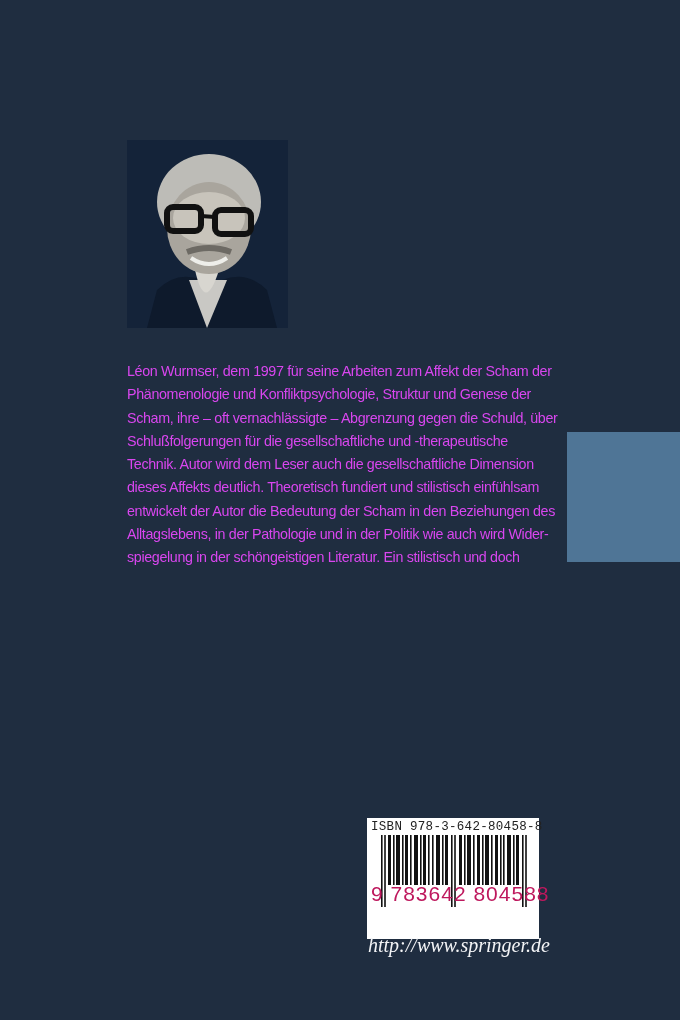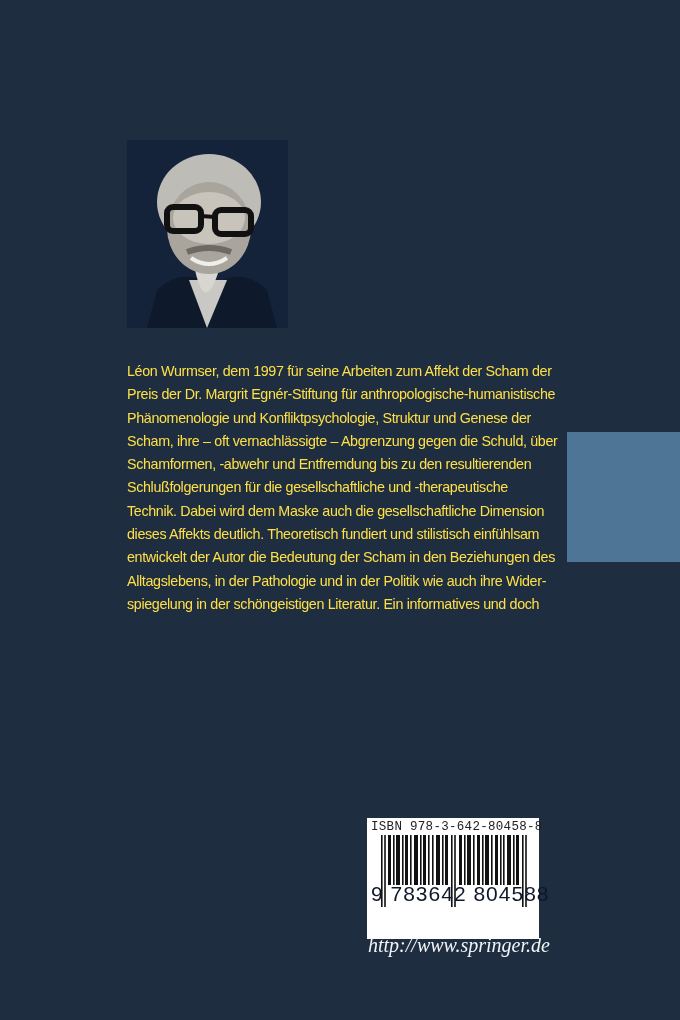--- a/index.html
+++ b/index.html
@@ -9,41 +9,41 @@
     position: relative; overflow: hidden;
     font-family: "Liberation Sans", "DejaVu Sans", sans-serif;
   }
   .photo {
     position: absolute; left: 127px; top: 140px; width: 161px; height: 188px;
     background: #15243a; overflow: hidden;
   }
   .photo svg { display: block; width: 100%; height: 100%; }
   .blurb {
     position: absolute; left: 127px; top: 360px; width: 440px;
-    color: #fde047; font-size: 14.3px; line-height: 23.3px;
+    color: #d946ef; font-size: 14.3px; line-height: 23.3px;
     font-family: "Liberation Sans", "DejaVu Sans", sans-serif;
     letter-spacing: -0.35px;
   }
   .blurb .line { display: block; white-space: nowrap; }
   .side-block {
     position: absolute; left: 567px; top: 432px; width: 113px; height: 130px;
     background: #4f7596;
   }
   .isbn-box {
     position: absolute; left: 367px; top: 818px; width: 172px; height: 121px;
     background: #ffffff; box-sizing: border-box; padding: 3px 4px;
   }
   .isbn-text {
     font-family: "Liberation Mono", "DejaVu Sans Mono", monospace;
     font-size: 12.5px; color: #222; letter-spacing: 0.3px; line-height: 13px;
     white-space: nowrap;
   }
   .barcode { position: absolute; left: 14px; top: 17px; width: 150px; height: 72px; }
   .ean-text {
-    position: absolute; left: 4px; top: 64px; font-size: 21px; color: #0f172a;
+    position: absolute; left: 4px; top: 64px; font-size: 21px; color: #be185d;
     font-family: "Liberation Sans", "DejaVu Sans", sans-serif; letter-spacing: 1px;
     background: transparent; line-height: 24px; white-space: nowrap;
   }
   .url {
     position: absolute; left: 368px; top: 934px; width: 172px;
     color: #f3f4f6; font-family: "Liberation Serif", "DejaVu Serif", serif;
     font-style: italic; font-size: 20px; white-space: nowrap;
   }
 </style>
 </head>
@@ -67,30 +67,28 @@
     <rect x="88" y="70" width="36" height="24" rx="6" fill="none" stroke="#111" stroke-width="6"></rect>
     <line x1="74" y1="76" x2="88" y2="77" stroke="#111" stroke-width="4"></line>
 
     <path d="M60 112 Q82 104 104 112" stroke="#6d6a64" stroke-width="6" fill="none"></path>
     <path d="M64 118 Q82 130 100 118" stroke="#eeeeea" stroke-width="4" fill="none"></path>
   </svg>
 </div>
 
 <div class="blurb">
   <span class="line">Léon Wurmser, dem 1997 für seine Arbeiten zum Affekt der Scham der</span>
-  <span class="line">Preis der Dr. Margrit Egnér-Stiftung für anthropologische-humanistische</span>
   <span class="line">Phänomenologie und Konfliktpsychologie, Struktur und Genese der</span>
   <span class="line">Scham, ihre – oft vernachlässigte – Abgrenzung gegen die Schuld, über</span>
-  <span class="line">Schamformen, -abwehr und Entfremdung bis zu den resultierenden</span>
   <span class="line">Schlußfolgerungen für die gesellschaftliche und -therapeutische</span>
-  <span class="line">Technik. Dabei wird dem Maske auch die gesellschaftliche Dimension</span>
+  <span class="line">Technik. Autor wird dem Leser auch die gesellschaftliche Dimension</span>
   <span class="line">dieses Affekts deutlich. Theoretisch fundiert und stilistisch einfühlsam</span>
   <span class="line">entwickelt der Autor die Bedeutung der Scham in den Beziehungen des</span>
-  <span class="line">Alltagslebens, in der Pathologie und in der Politik wie auch ihre Wider-</span>
-  <span class="line">spiegelung in der schöngeistigen Literatur. Ein informatives und doch</span>
+  <span class="line">Alltagslebens, in der Pathologie und in der Politik wie auch wird Wider-</span>
+  <span class="line">spiegelung in der schöngeistigen Literatur. Ein stilistisch und doch</span>
 </div>
 
 <div class="side-block"></div>
 
 <div class="isbn-box">
   <div class="isbn-text">ISBN 978-3-642-80458-8</div>
   <svg class="barcode" viewBox="0 0 150 72" preserveAspectRatio="none">
     <g fill="#111">
       <rect x="0" y="0" width="1.6" height="72"></rect>
         <rect x="3.2" y="0" width="1.6" height="72"></rect>

